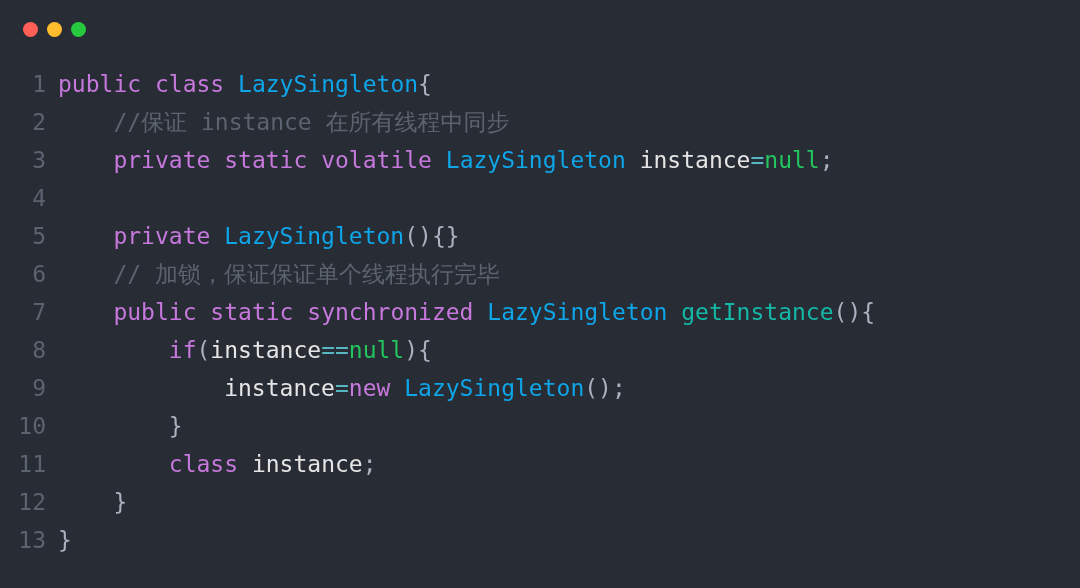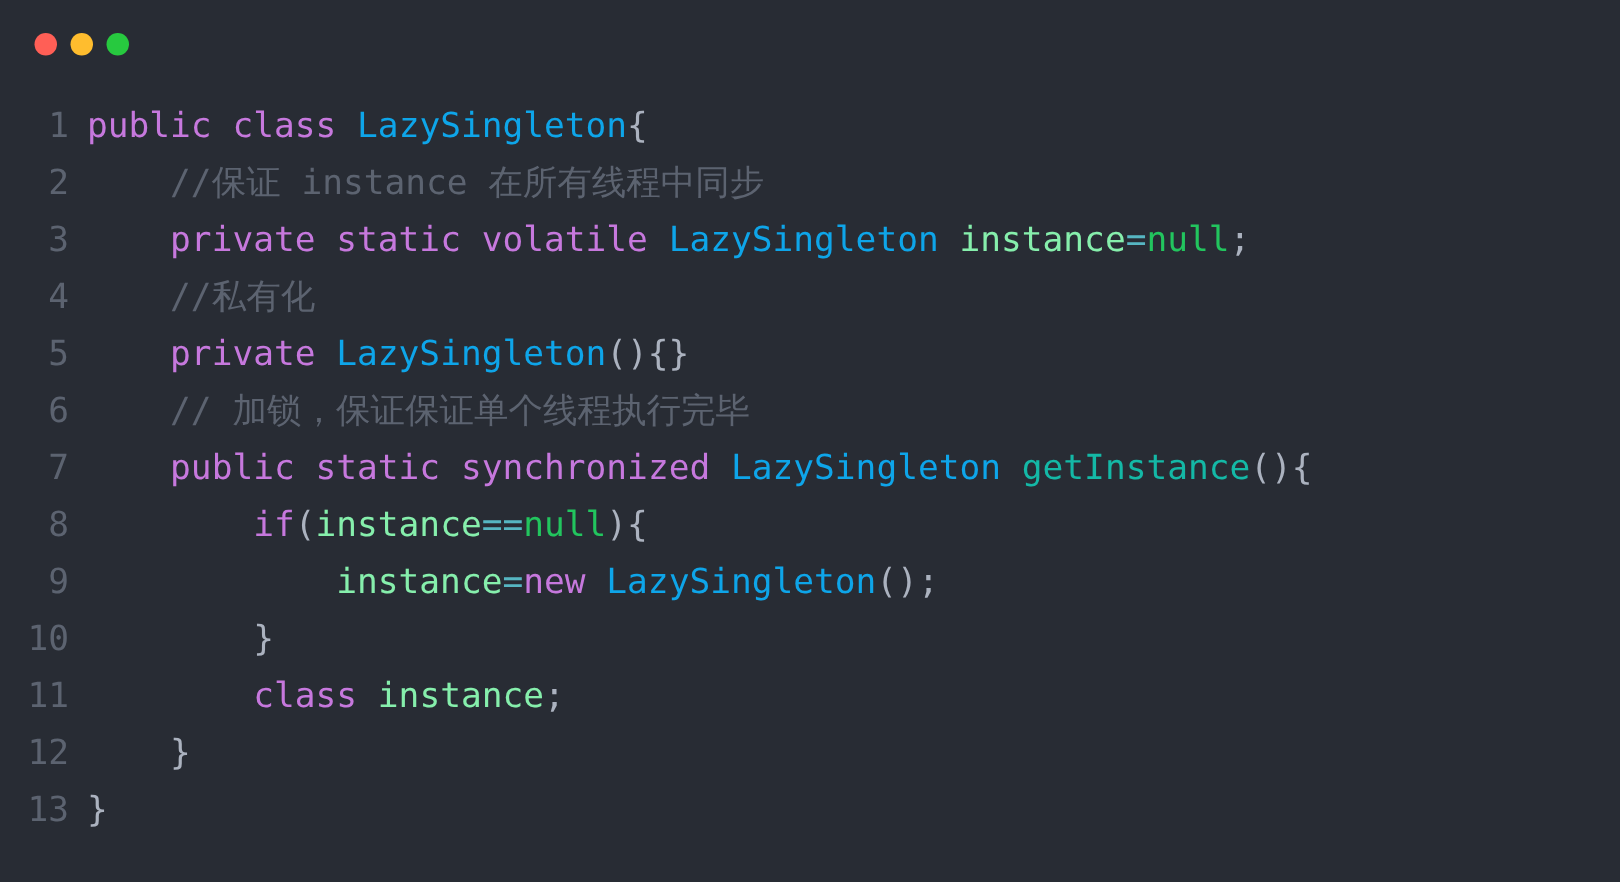--- a/index.html
+++ b/index.html
@@ -46,38 +46,38 @@
       user-select: none;
     }
     .code {
       color: #abb2bf;
     }
     .kw { color: #c678dd; }
     .cls { color: #0ea5e9; }
     .fn { color: #14b8a6; }
     .comment { color: #5c6370; font-style: normal; text-align: right; }
     .punct { color: #abb2bf; }
-    .prop { color: #86efac; margin-top: 44px; }
+    .prop { color: #e5e5e5; margin-top: 44px; }
     .const { color: #22c55e; }
     .op { color: #56b6c2; }
   </style>
 </head>
 <body>
 
 <div class="window-controls">
   <div class="dot dot-red"></div>
   <div class="dot dot-yellow"></div>
   <div class="dot dot-green"></div>
 </div>
 
 <div class="code-area" id="code-area">
     <div class="line"><span class="gutter">1</span><span class="code"><span class="kw">public</span><span> </span><span class="kw">class</span><span> </span><span class="cls">LazySingleton</span><span class="punct">{</span></span></div>
     <div class="line"><span class="gutter">2</span><span class="code"><span>    </span><span class="comment">//保证 instance 在所有线程中同步</span></span></div>
     <div class="line"><span class="gutter">3</span><span class="code"><span>    </span><span class="kw">private</span><span> </span><span class="kw">static</span><span> </span><span class="kw">volatile</span><span> </span><span class="cls">LazySingleton</span><span> </span><span class="prop">instance</span><span class="op">=</span><span class="const">null</span><span class="punct">;</span></span></div>
-    <div class="line"><span class="gutter">4</span><span class="code"><span>    </span><span class="comment">//私有化</span></span></div>
+    <div class="line"><span class="gutter">4</span></div>
     <div class="line"><span class="gutter">5</span><span class="code"><span>    </span><span class="kw">private</span><span> </span><span class="cls">LazySingleton</span><span class="punct">(){}</span></span></div>
     <div class="line"><span class="gutter">6</span><span class="code"><span>    </span><span class="comment">// 加锁，保证保证单个线程执行完毕</span></span></div>
     <div class="line"><span class="gutter">7</span><span class="code"><span>    </span><span class="kw">public</span><span> </span><span class="kw">static</span><span> </span><span class="kw">synchronized</span><span> </span><span class="cls">LazySingleton</span><span> </span><span class="fn">getInstance</span><span class="punct">(){</span></span></div>
     <div class="line"><span class="gutter">8</span><span class="code"><span>        </span><span class="kw">if</span><span class="punct">(</span><span class="prop">instance</span><span class="op">==</span><span class="const">null</span><span class="punct">){</span></span></div>
     <div class="line"><span class="gutter">9</span><span class="code"><span>            </span><span class="prop">instance</span><span class="op">=</span><span class="kw">new</span><span> </span><span class="cls">LazySingleton</span><span class="punct">();</span></span></div>
     <div class="line"><span class="gutter">10</span><span class="code"><span>        </span><span class="punct">}</span></span></div>
     <div class="line"><span class="gutter">11</span><span class="code"><span>        </span><span class="kw">class</span><span> </span><span class="prop">instance</span><span class="punct">;</span></span></div>
     <div class="line"><span class="gutter">12</span><span class="code"><span>    </span><span class="punct">}</span></span></div>
     <div class="line"><span class="gutter">13</span><span class="code"><span class="punct">}</span></span></div>
   </div>

